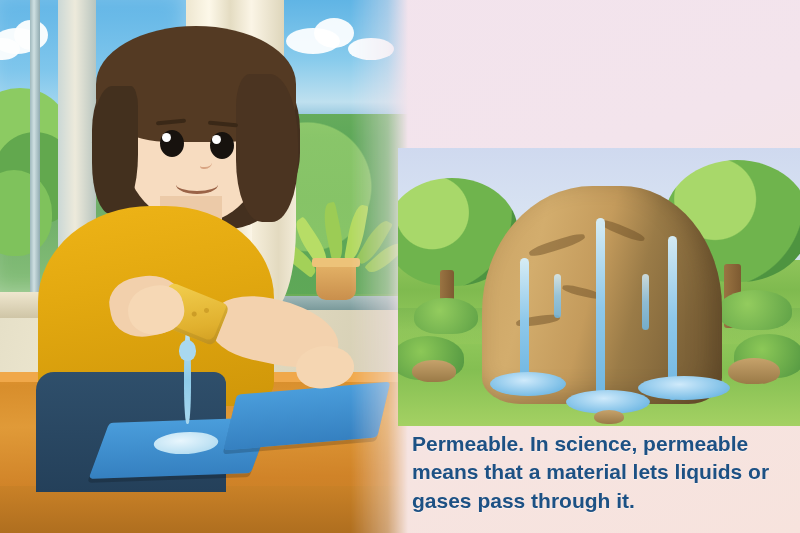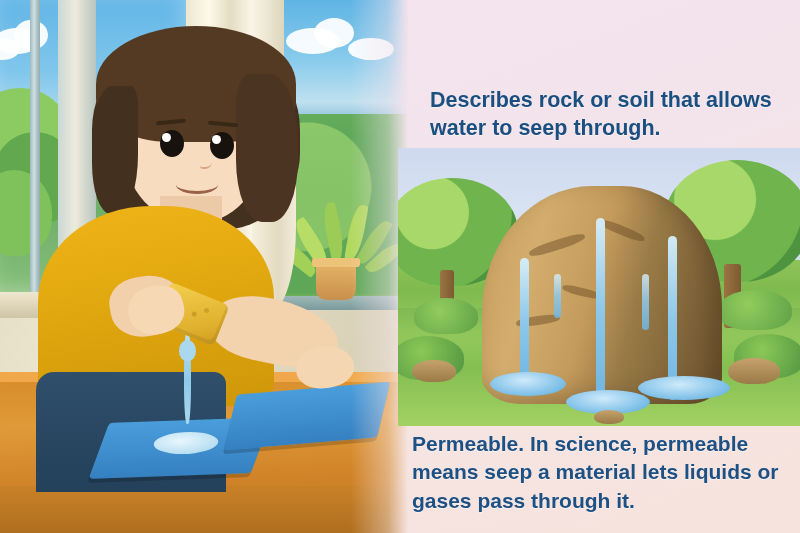--- a/index.html
+++ b/index.html
@@ -419,16 +419,15 @@
     <div class="pool p2"></div>
     <div class="pool p3"></div>
 
     <div class="bush b3"></div>
     <div class="bush b4"></div>
     <div class="stone st1"></div>
     <div class="stone st2"></div>
     <div class="stone st3"></div>
   </div>
 
-  <div class="subtitle">Describes rock or soil that allows water to seep through.</div>
-  <div class="footnote">Permeable. In science, permeable means seep a material lets liquids or gases pass through it.</div>
+  <div class="footnote">Permeable. In science, permeable means that a material lets liquids or gases pass through it.</div>
 
 </div>
 
 </body></html>

